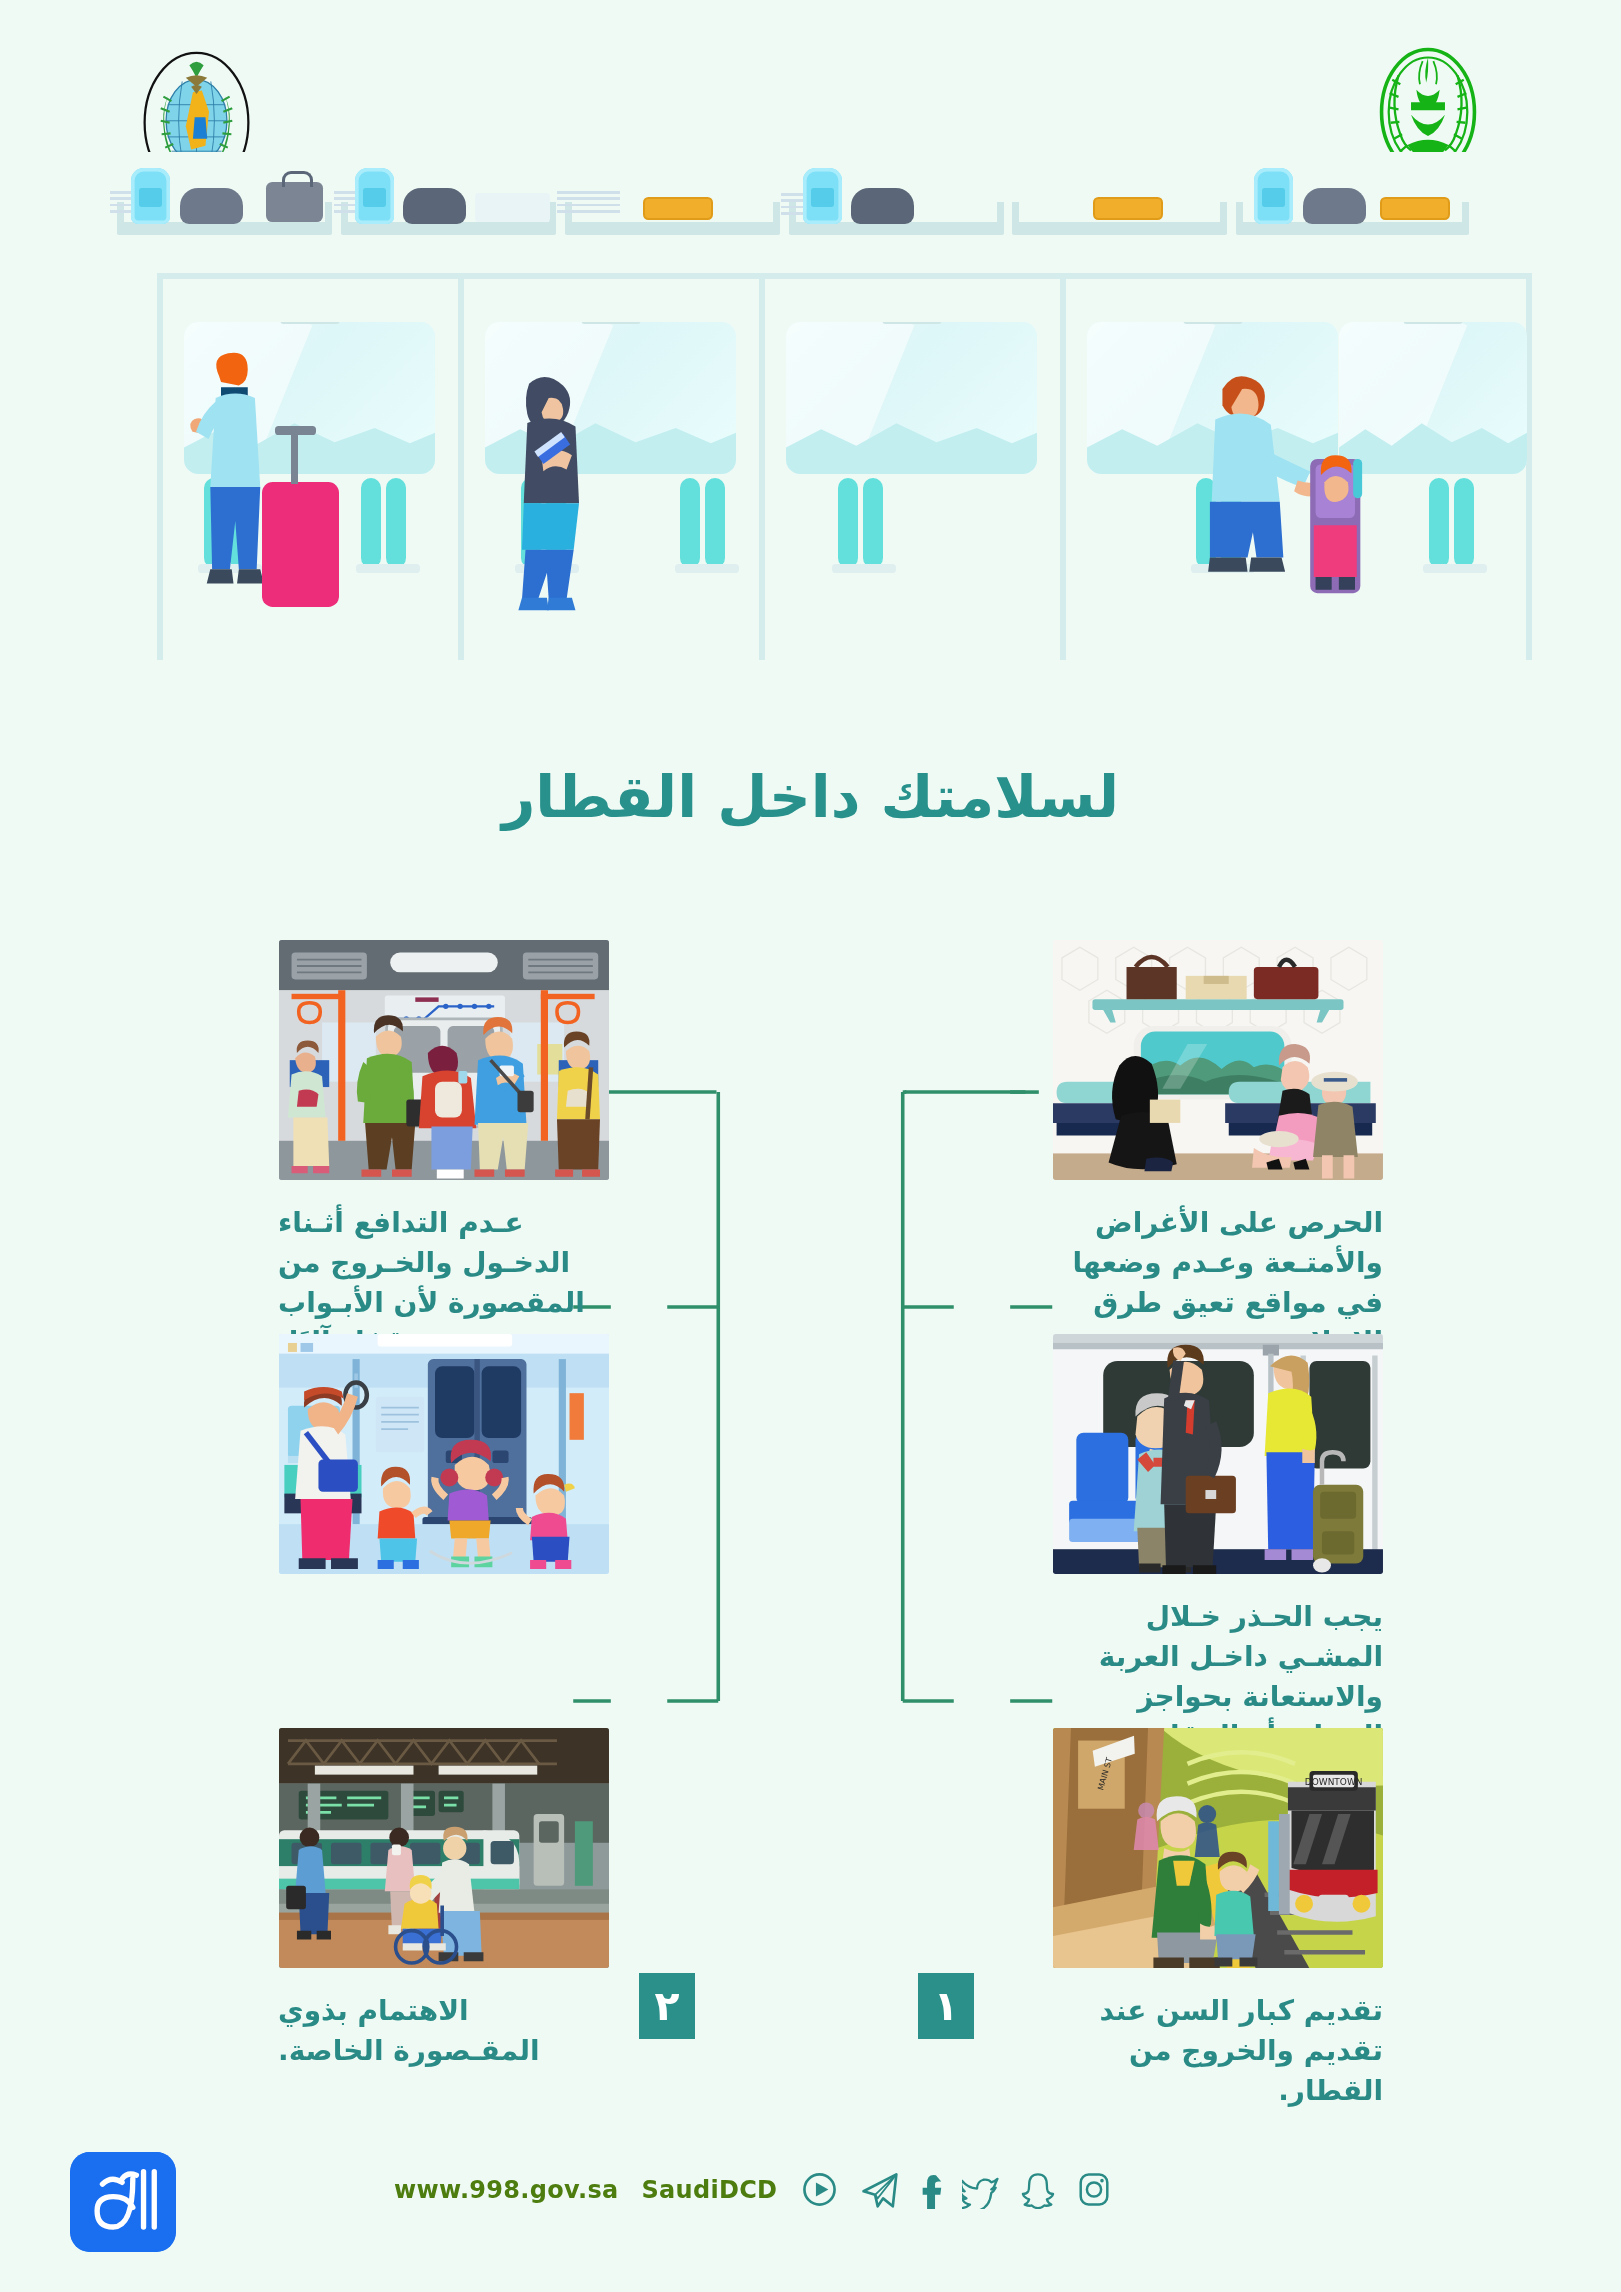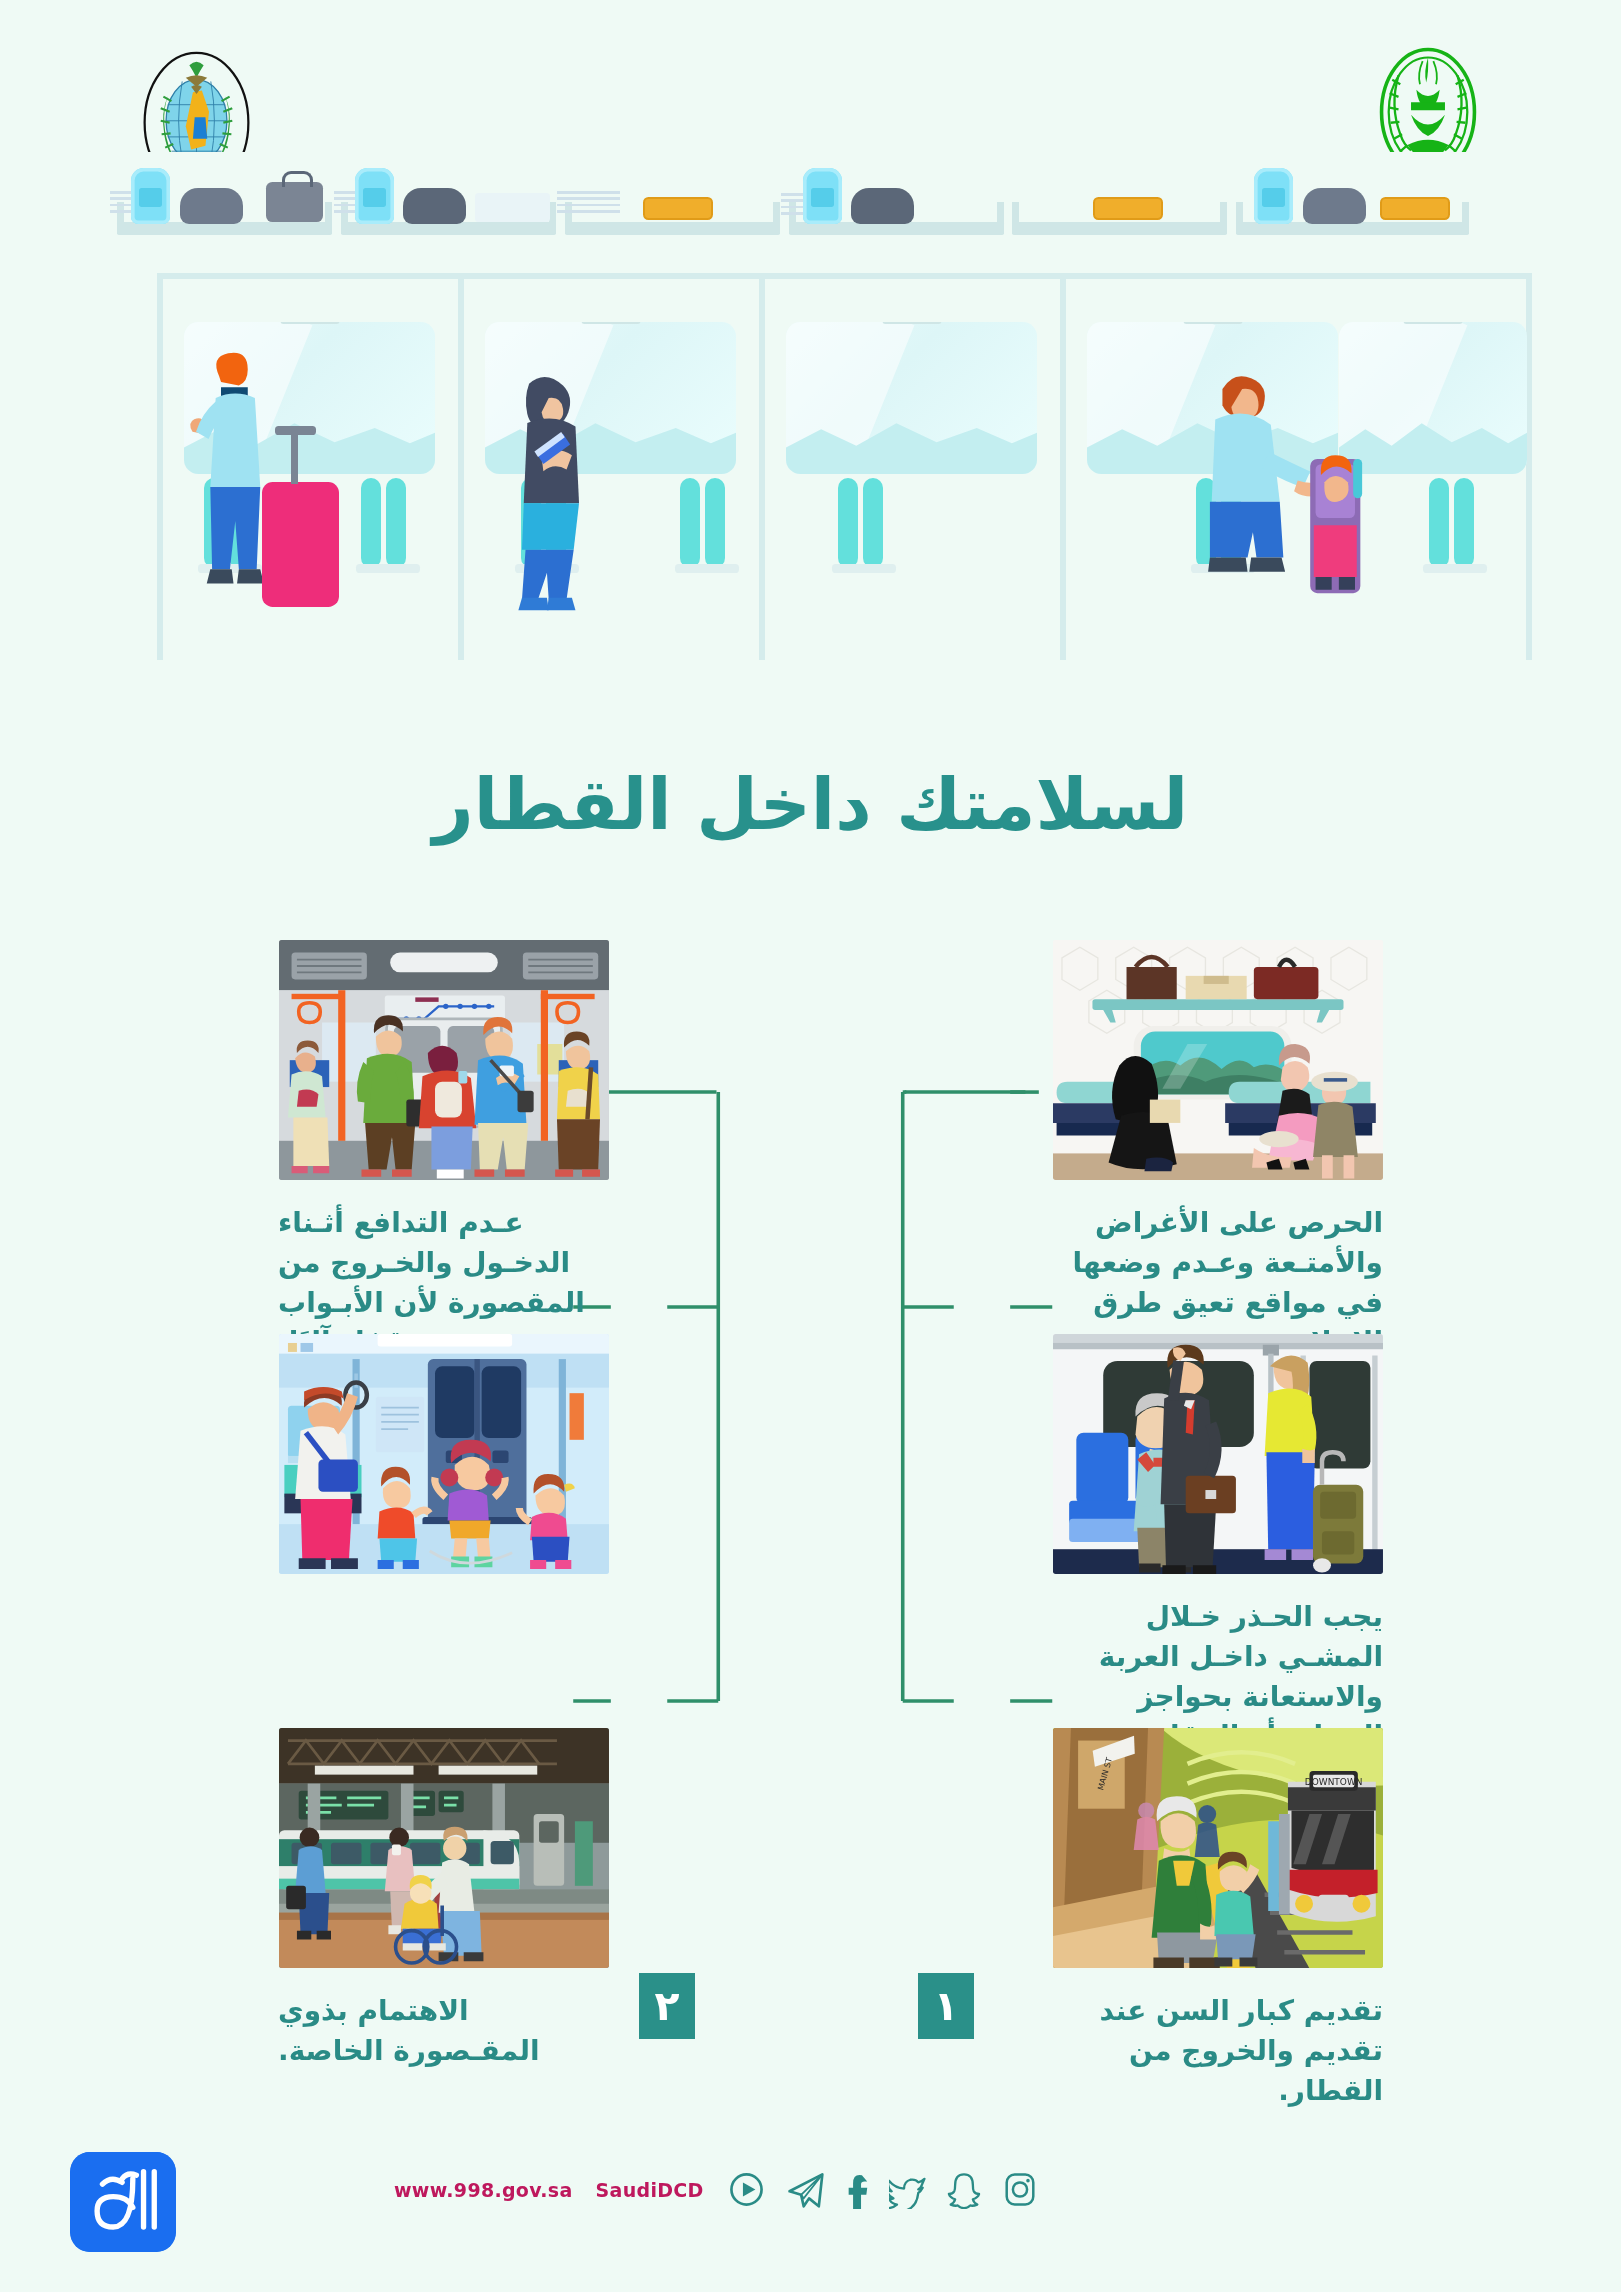--- a/index.html
+++ b/index.html
@@ -65,21 +65,21 @@
   .p-man1{position:absolute;left:90px;top:197px;width:107px;height:278px;}
   .suitcase{position:absolute;left:172px;top:330px;width:77px;height:125px;background:#ee2d7a;border-radius:10.7px;}
   .suitcase::before{content:"";position:absolute;left:29px;top:-48px;width:7.2px;height:50px;background:#7a8594;}
   .suitcase::after{content:"";position:absolute;left:12.5px;top:-56px;width:41px;height:9px;background:#7a8594;border-radius:3.6px;}
   .p-reader{position:absolute;left:407px;top:215px;width:107px;height:269px;}
   .p-dadkid{position:absolute;left:1102px;top:210px;width:197px;height:269px;}
 
   
   .title {
     position:absolute; left:0; right:0; top:766px; text-align:center;
-    color:#28918c; font-size:71px; font-weight:700; letter-spacing:0;
+    color:#28918c; font-size:58px; font-weight:700; letter-spacing:0;
     direction:rtl; line-height:1.1;
   }
 
   
   .connectors{position:absolute; left:0; top:913px; width:1621px; height:1164px; pointer-events:none;}
 
   
   .items{position:absolute; left:0; top:931px; width:1621px; height:1164px;}
   .item{position:absolute; width:331px;}
   .thumb{
@@ -98,21 +98,21 @@
     color:#fff; font-size:41px; font-weight:700;
     display:flex; align-items:center; justify-content:center; line-height:1;
   }
 
   
   .footer{position:absolute;left:0;bottom:0;width:1621px;height:161px;}
   .f-logo{position:absolute;left:70px;top:19.7px;width:106px;height:100px;background:#1a6ef0;border-radius:19.7px;
           display:flex;align-items:center;justify-content:center;color:#fff;font-size:48px;font-weight:700;
           font-family:"DejaVu Sans",sans-serif;overflow:hidden;}
   .f-center{position:absolute;left:394px;top:38px;display:flex;align-items:center;gap:23px;direction:ltr;}
-  .f-text{color:#be185d;font-size:19px;font-weight:600;letter-spacing:0.3px;}
+  .f-text{color:#4d7c0f;font-size:24px;font-weight:600;letter-spacing:0.3px;}
   .f-icons{display:flex;align-items:center;gap:19.7px;}
   .f-icons svg{display:block;}
 
   
   .ill{position:absolute;inset:0;}
   .r{position:absolute;}
 </style>
 </head>
 <body>
 

